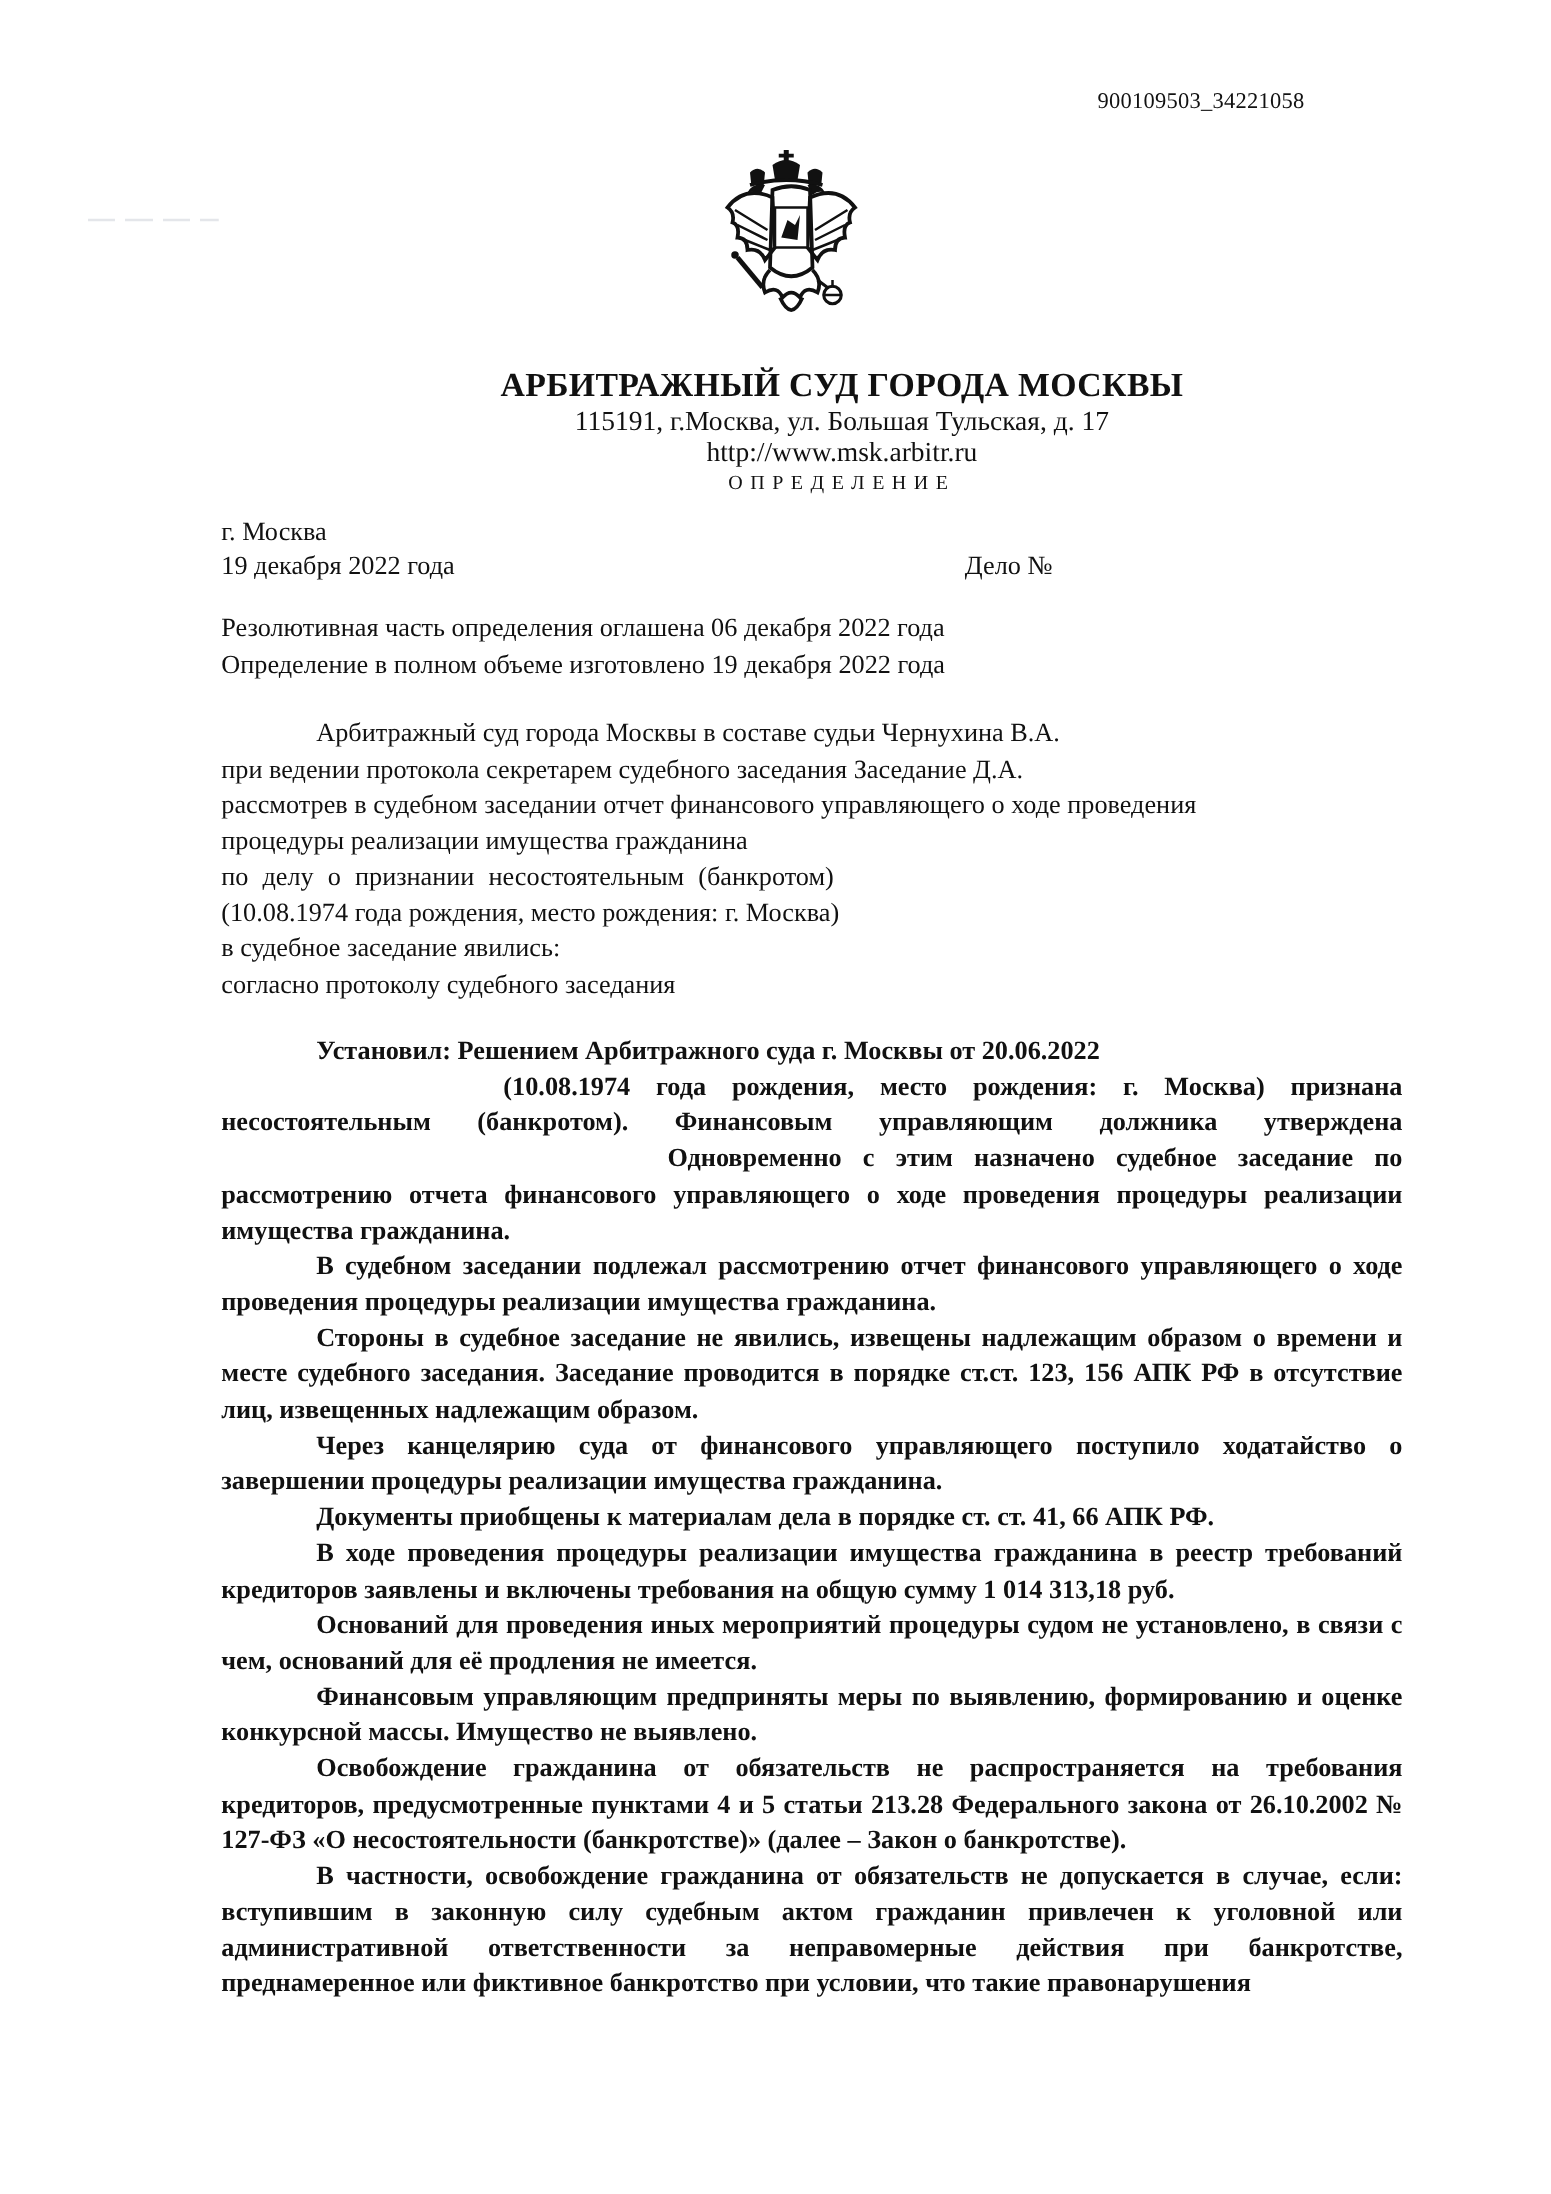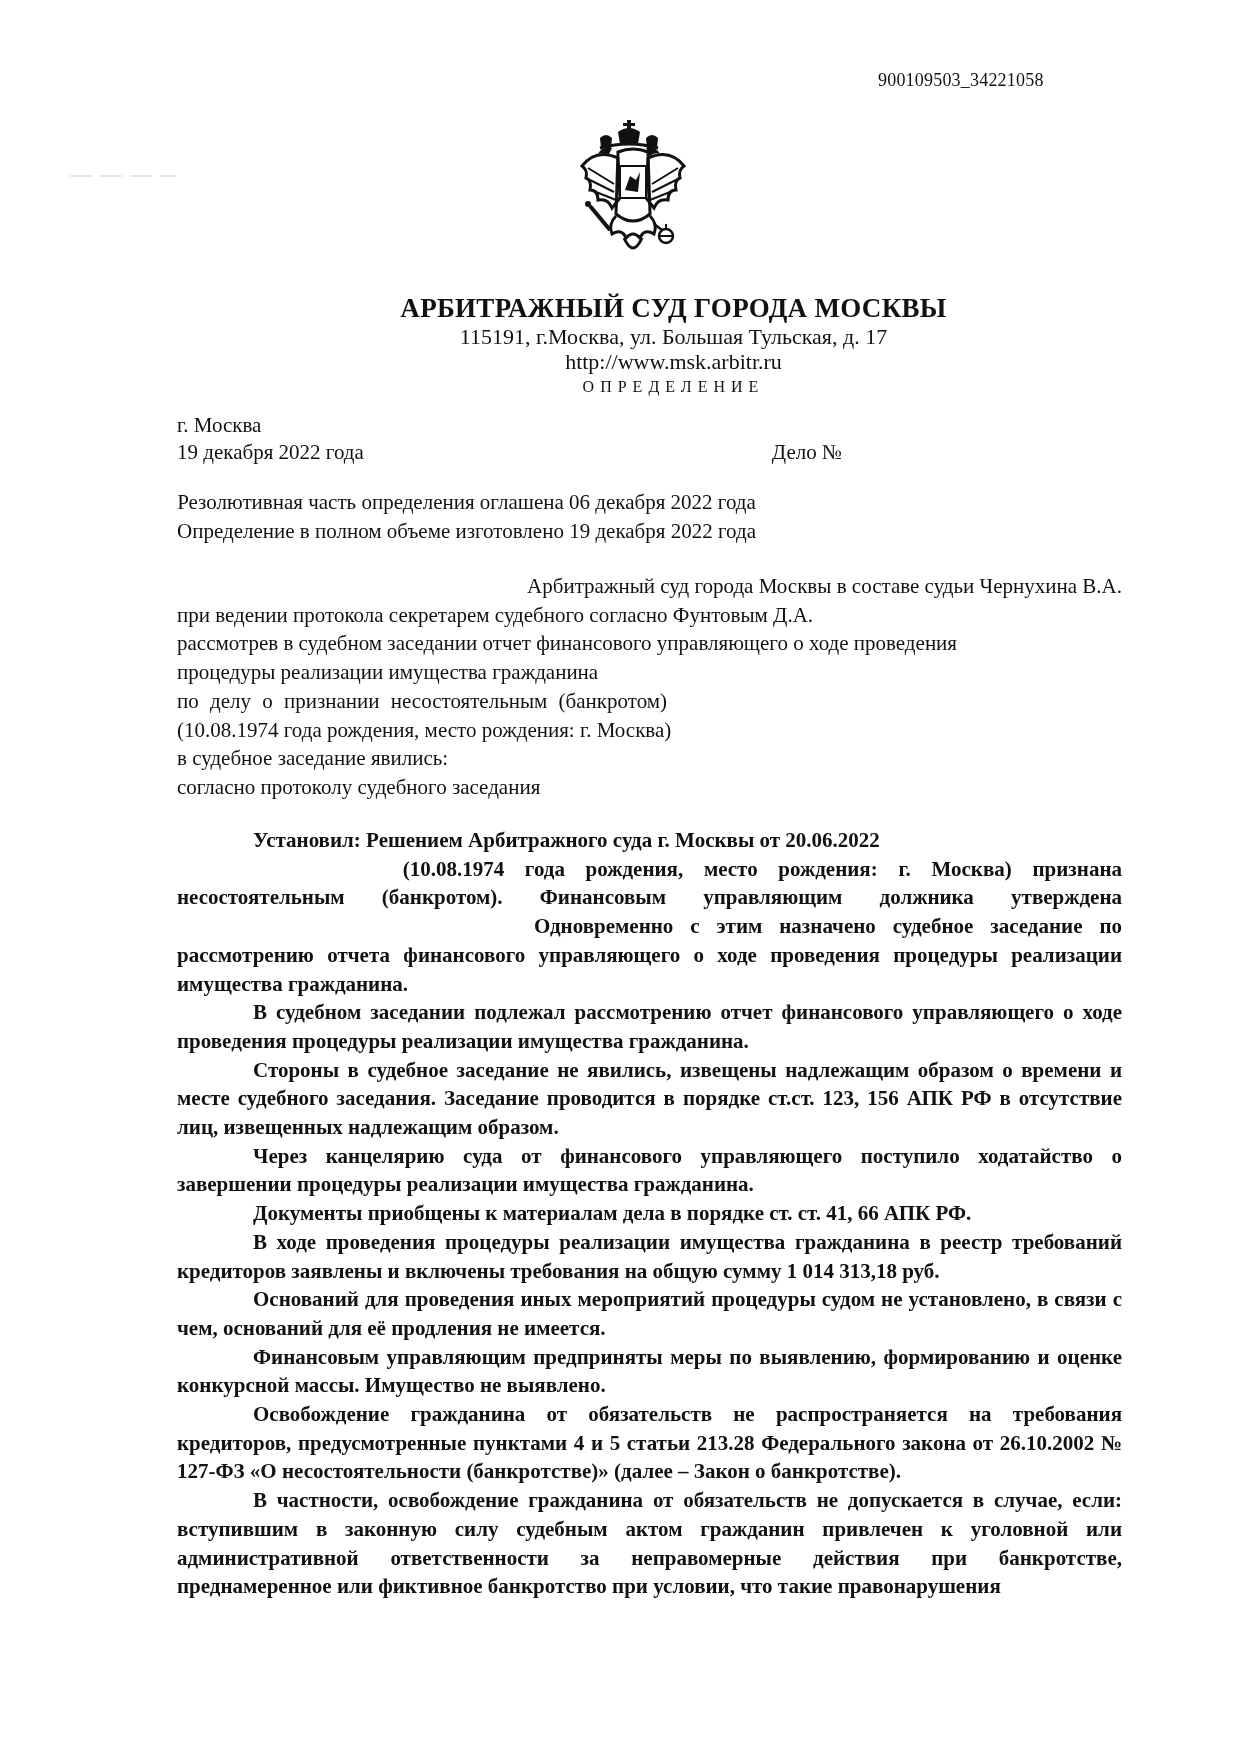--- a/index.html
+++ b/index.html
@@ -76,38 +76,36 @@
     }
     .case-no {
       margin-right: 280px;
     }
     .announce {
       position: absolute;
       top: 488px;
       left: 177px;
       font-size: 21px;
       line-height: 29px;
-      text-align: center;
     }
     .body-text {
       position: absolute;
       left: 177px;
       width: 945px;
       font-size: 21px;
       line-height: 28.7px;
     }
     .intro {
       top: 572px;
     }
     .intro p {
       margin: 0;
     }
     .intro p.indent {
       text-indent: 76px;
-      text-align: right;
     }
     .intro p.spaced {
       word-spacing: 6px;
     }
     .main-text {
       top: 826px;
     }
     .main-text p {
       margin: 0;
       text-align: justify;
@@ -178,21 +176,21 @@
   </div>
 </div>
 
 <div class="announce">
   <div>Резолютивная часть определения оглашена 06 декабря 2022 года</div>
   <div>Определение в полном объеме изготовлено 19 декабря 2022 года</div>
 </div>
 
 <div class="body-text intro">
   <p class="indent">Арбитражный суд города Москвы в составе судьи Чернухина В.А.</p>
-  <p>при ведении протокола секретарем судебного согласно Фунтовым Д.А.</p>
+  <p>при ведении протокола секретарем судебного заседания Заседание Д.А.</p>
   <p>рассмотрев в судебном заседании отчет финансового управляющего о ходе проведения</p>
   <p>процедуры реализации имущества гражданина</p>
   <p class="spaced">по делу о признании несостоятельным (банкротом)</p>
   <p>(10.08.1974 года рождения, место рождения: г. Москва)</p>
   <p>в судебное заседание явились:</p>
   <p>согласно протоколу судебного заседания</p>
 </div>
 
 <div class="body-text main-text">
   <p class="gap-first"><span>Установил: Решением Арбитражного суда г. Москвы от 20.06.2022</span><br><span class="blank-name blank-1"></span> <span>(10.08.1974 года рождения, место рождения: г. Москва) признана несостоятельным (банкротом). Финансовым управляющим должника утверждена</span> <span class="blank-name blank-2"></span> <span>Одновременно с этим назначено судебное заседание по рассмотрению отчета финансового управляющего о ходе проведения процедуры реализации имущества гражданина.</span></p>

